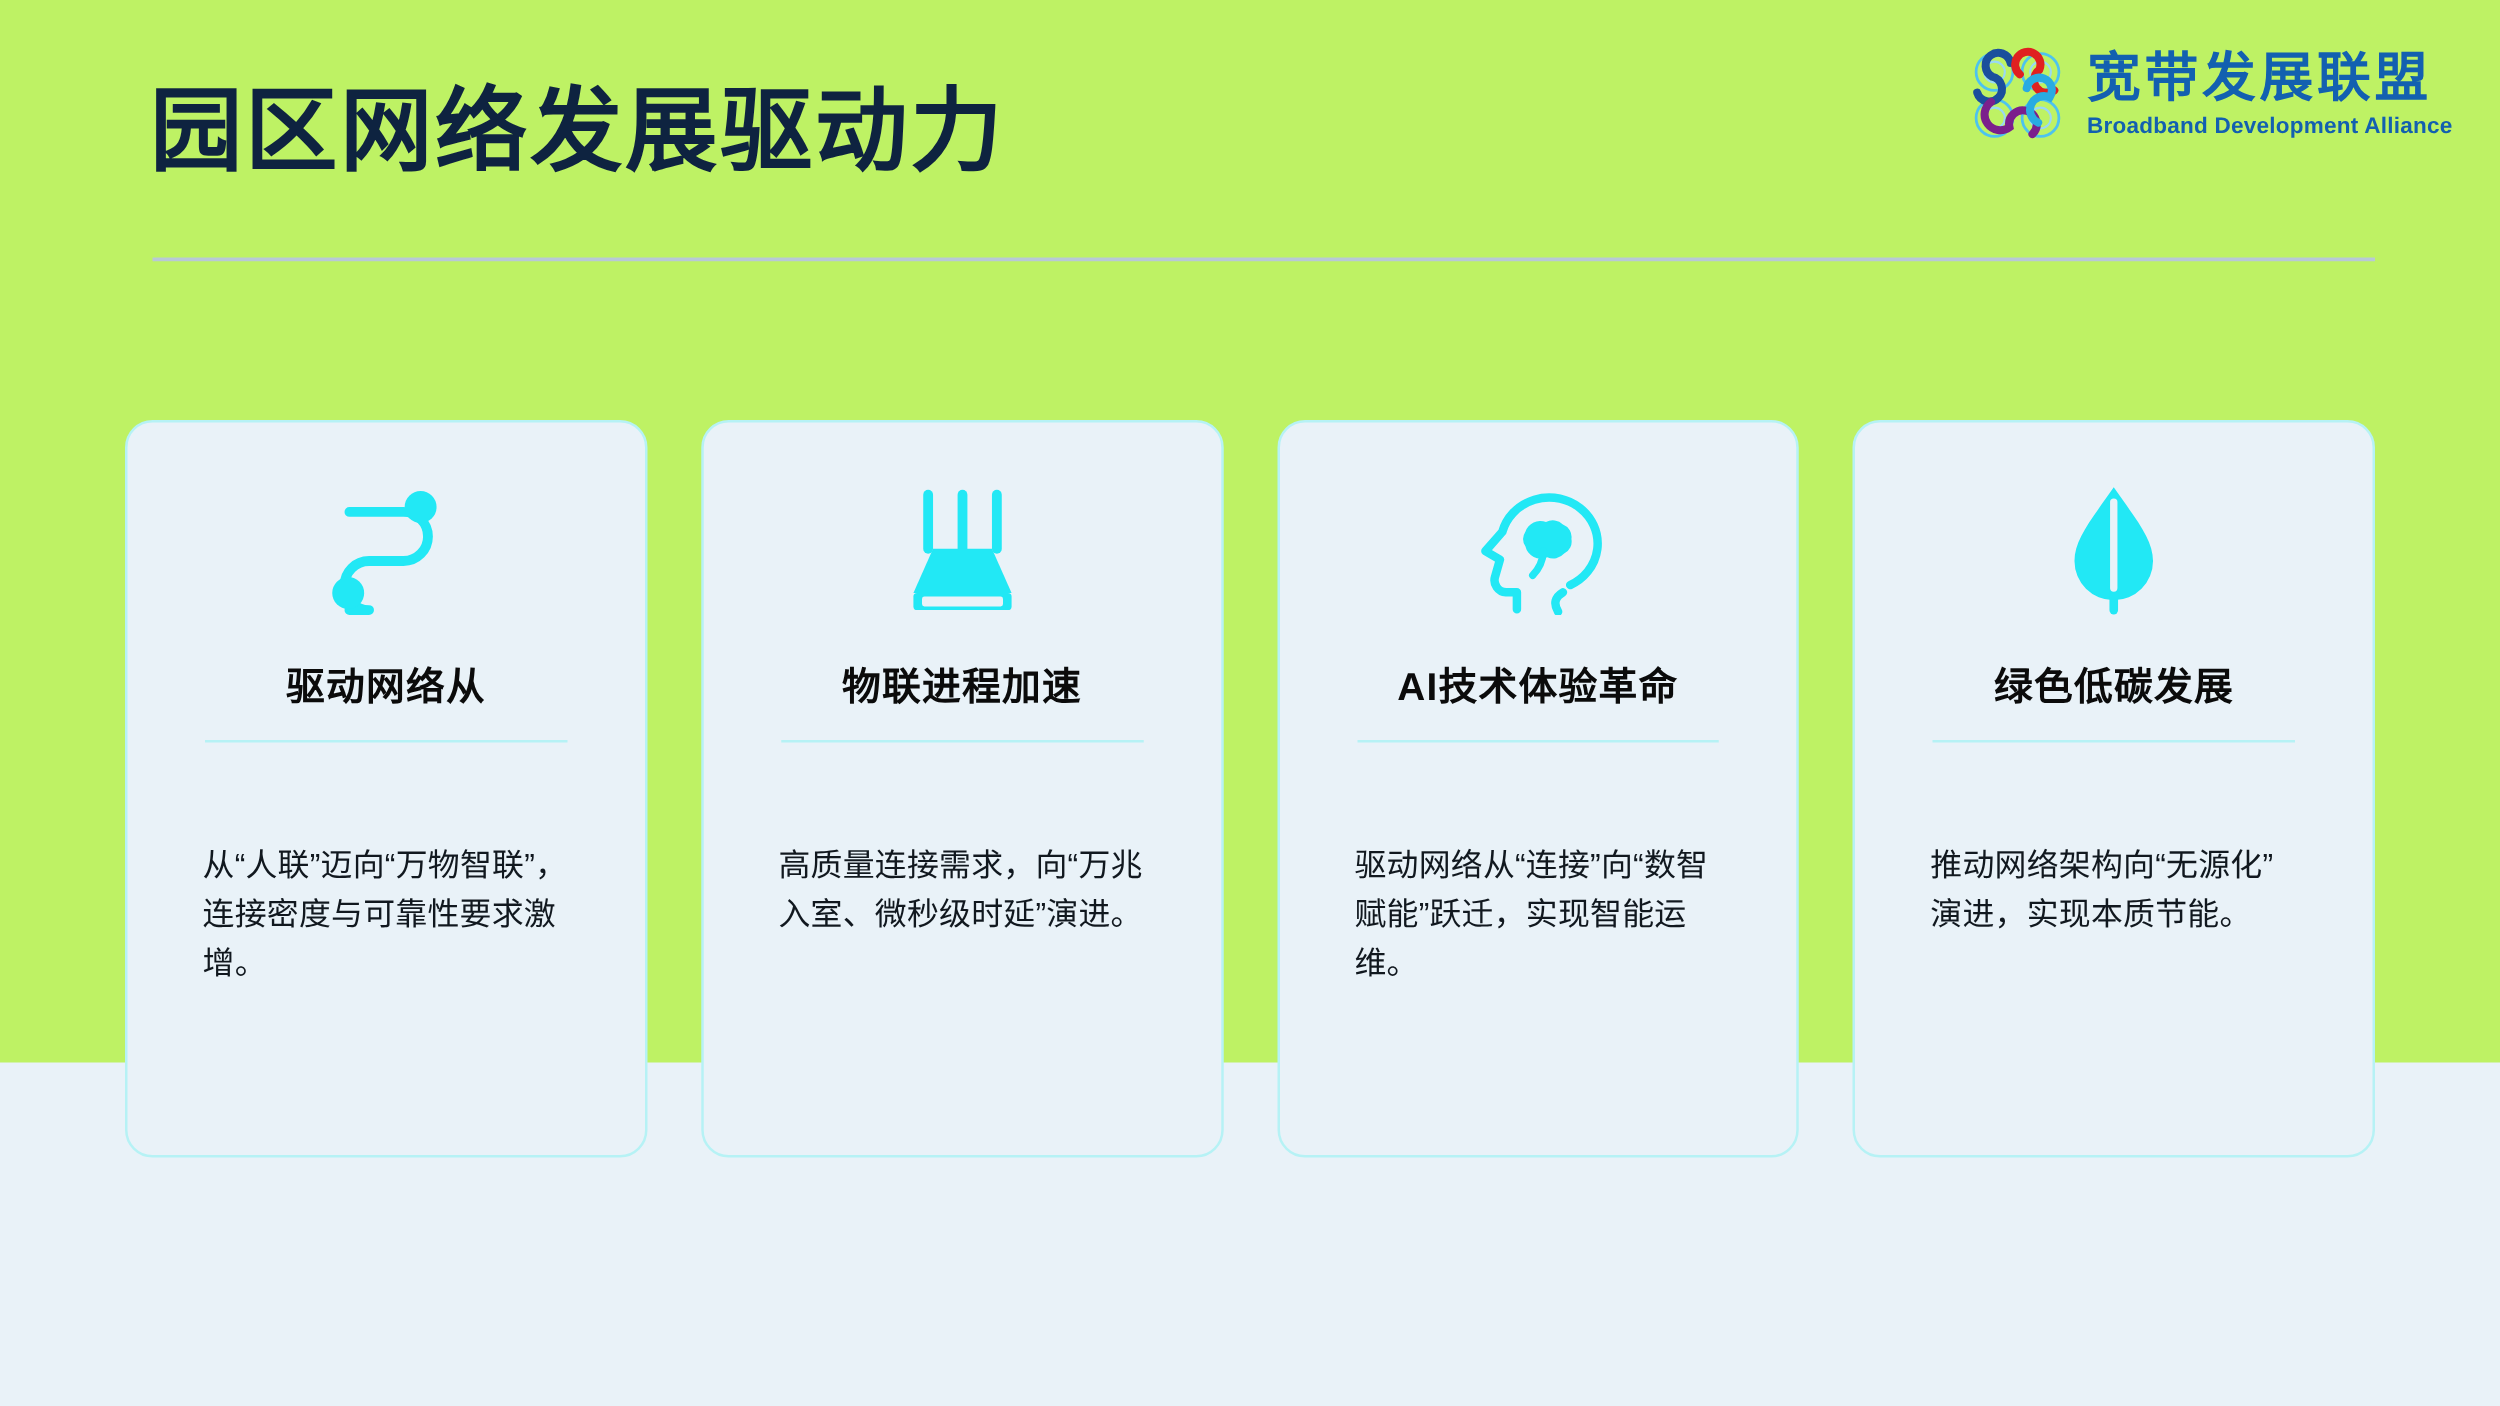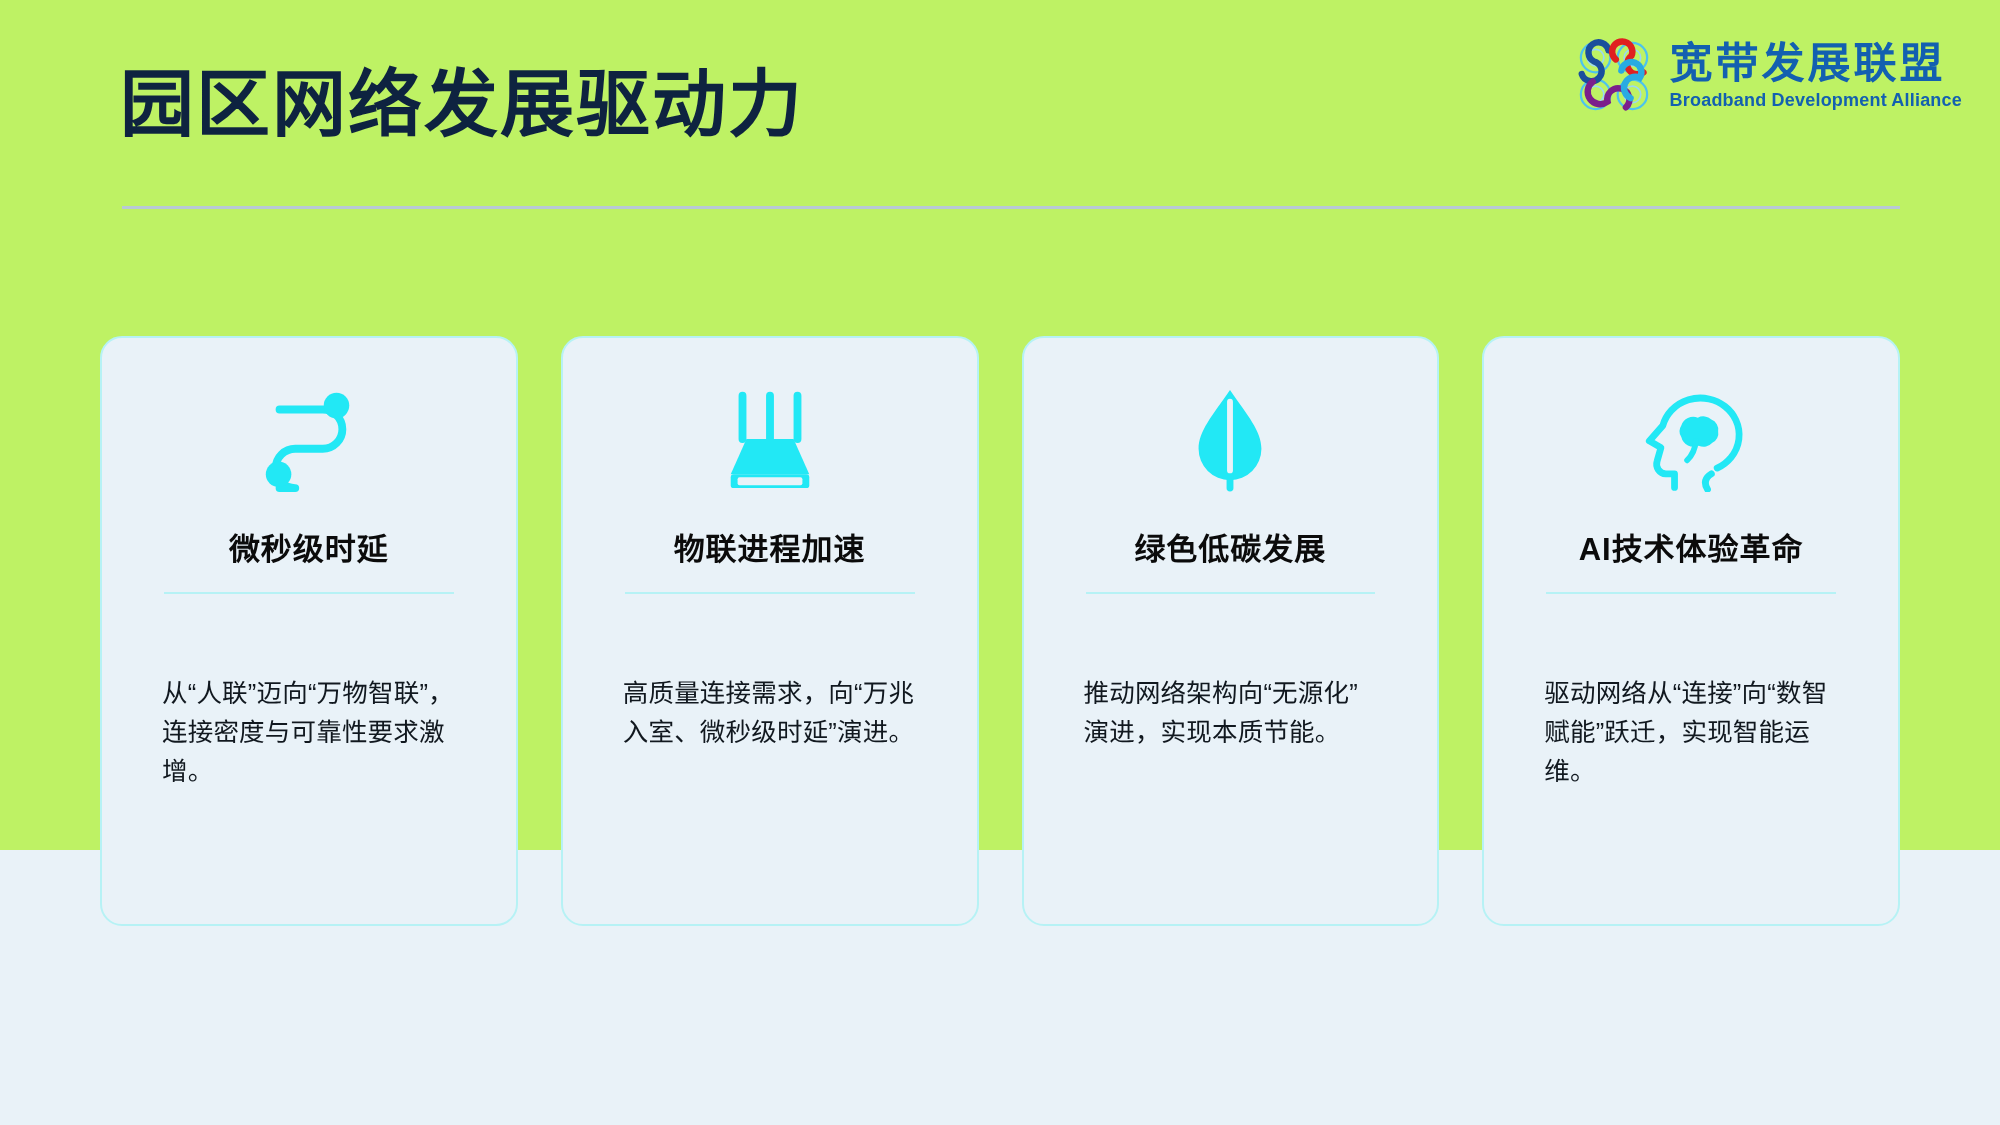--- a/index.html
+++ b/index.html
@@ -151,21 +151,21 @@
   <div class="cards">
 
     <div class="card">
       <div class="card-icon">
         <svg viewBox="0 0 120 110" width="118" height="108" aria-hidden="true">
           <path d="M30 26 H74 a20 20 0 0 1 0 40 H46 a20 20 0 0 0 0 40 H30" fill="none" stroke="#22e8f5" stroke-width="8" stroke-linecap="round" stroke-linejoin="round"></path>
           <circle cx="88" cy="22" r="13" fill="#22e8f5"></circle>
           <circle cx="29" cy="92" r="13" fill="#22e8f5"></circle>
         </svg>
       </div>
-      <div class="card-title">微秒级时延</div>
+      <div class="card-title">驱动网络从</div>
       <div class="card-rule"></div>
       <div class="card-body">从“人联”迈向“万物智联”，连接密度与可靠性要求激增。</div>
     </div>
 
     <div class="card">
       <div class="card-icon">
         <svg viewBox="0 0 120 110" width="118" height="108" aria-hidden="true">
           <g stroke="#22e8f5" stroke-width="8" stroke-linecap="round">
             <line x1="32" y1="12" x2="32" y2="56"></line>
             <line x1="60" y1="12" x2="60" y2="56"></line>
@@ -176,43 +176,43 @@
           <rect x="27" y="95" width="66" height="8" rx="2" fill="#e9f2f8"></rect>
         </svg>
       </div>
       <div class="card-title">物联进程加速</div>
       <div class="card-rule"></div>
       <div class="card-body">高质量连接需求，向“万兆入室、微秒级时延”演进。</div>
     </div>
 
     <div class="card">
       <div class="card-icon">
-        <svg viewBox="0 0 100 110" width="100" height="108" aria-hidden="true">
-          <path d="M50 6 C68 32 82 48 82 66 a32 32 0 0 1 -64 0 C18 48 32 32 50 6 Z" fill="#22e8f5"></path>
-          <line x1="50" y1="16" x2="50" y2="106" stroke="#22e8f5" stroke-width="7" stroke-linecap="round"></line>
-          <line x1="50" y1="18" x2="50" y2="88" stroke="#e9f2f8" stroke-width="6" stroke-linecap="round"></line>
-        </svg>
-      </div>
-      <div class="card-title">绿色低碳发展</div>
-      <div class="card-rule"></div>
-      <div class="card-body">推动网络架构向“无源化”演进，实现本质节能。</div>
-    </div>
-
-    <div class="card">
-      <div class="card-icon">
         <svg viewBox="0 0 130 110" width="126" height="108" aria-hidden="true">
           <path d="M92 86 a40 38 0 1 0 -56 -44 L22 58 l12 7 l-4 14
                    a10 10 0 0 0 9 13 h9 v14" fill="none" stroke="#22e8f5" stroke-width="7" stroke-linecap="round" stroke-linejoin="round"></path>
           <path d="M86 92 q-10 6 -4 16" fill="none" stroke="#22e8f5" stroke-width="7" stroke-linecap="round"></path>
           <path d="M55 42 a13 13 0 0 1 17 -8 a12 12 0 0 1 14 2
                    a11 11 0 0 1 7 12 a11 11 0 0 1 -6 12
                    a12 12 0 0 1 -14 3 a13 13 0 0 1 -18 -9
                    a11 11 0 0 1 0 -12 Z" fill="#22e8f5"></path>
           <path d="M70 58 q-1 12 -9 20" fill="none" stroke="#22e8f5" stroke-width="6" stroke-linecap="round"></path>
         </svg>
       </div>
       <div class="card-title">AI技术体验革命</div>
       <div class="card-rule"></div>
       <div class="card-body">驱动网络从“连接”向“数智赋能”跃迁，实现智能运维。</div>
     </div>
 
+    <div class="card">
+      <div class="card-icon">
+        <svg viewBox="0 0 100 110" width="100" height="108" aria-hidden="true">
+          <path d="M50 6 C68 32 82 48 82 66 a32 32 0 0 1 -64 0 C18 48 32 32 50 6 Z" fill="#22e8f5"></path>
+          <line x1="50" y1="16" x2="50" y2="106" stroke="#22e8f5" stroke-width="7" stroke-linecap="round"></line>
+          <line x1="50" y1="18" x2="50" y2="88" stroke="#e9f2f8" stroke-width="6" stroke-linecap="round"></line>
+        </svg>
+      </div>
+      <div class="card-title">绿色低碳发展</div>
+      <div class="card-rule"></div>
+      <div class="card-body">推动网络架构向“无源化”演进，实现本质节能。</div>
+    </div>
+
   </div>
 </div>
 
 </body></html>

